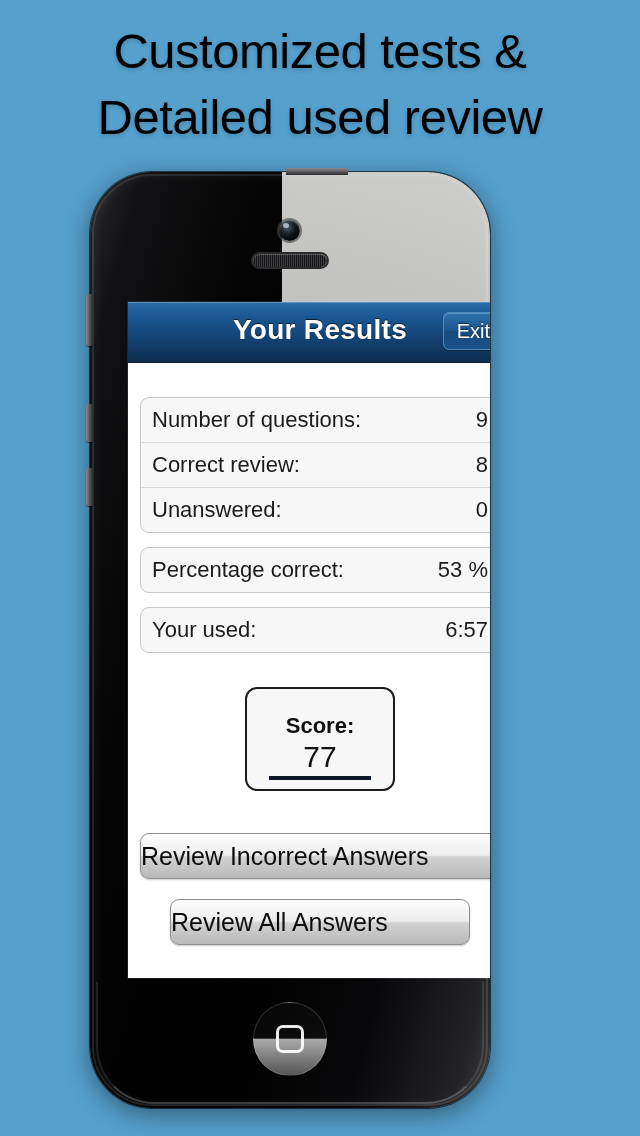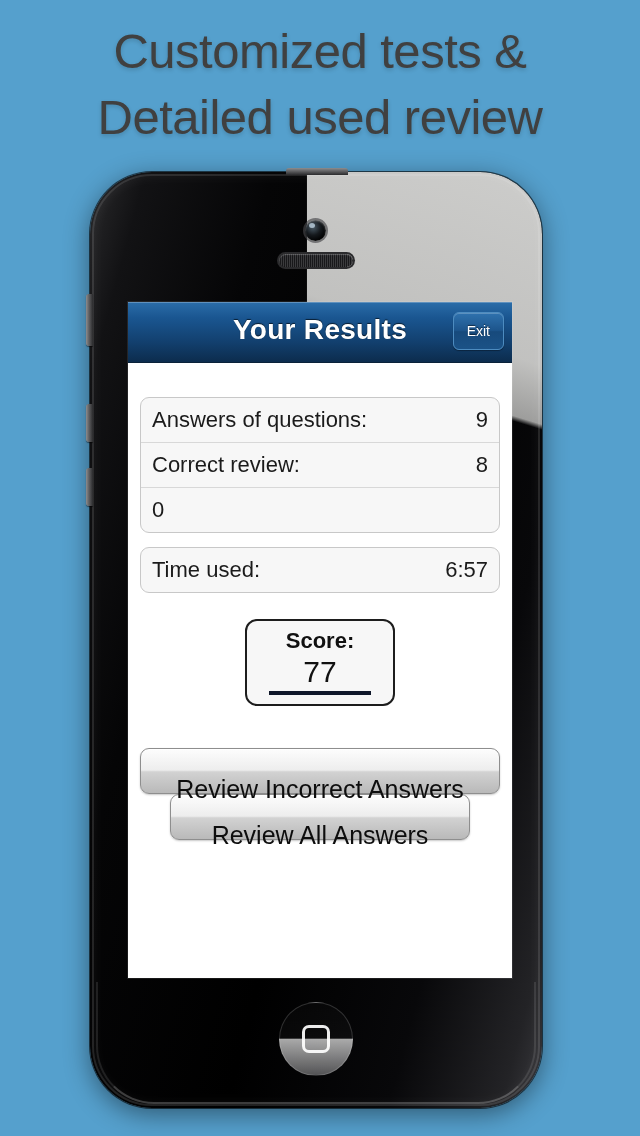--- a/index.html
+++ b/index.html
@@ -16,36 +16,36 @@
     position: relative;
   }
 
   
   .promo {
     position: absolute;
     top: 18px;
     left: 0;
     width: 640px;
     text-align: center;
-    color: #404040;
+    color: #000000;
     font-size: 49px;
     line-height: 66px;
     font-weight: 400;
     letter-spacing: -0.5px;
     text-shadow: 0 2px 4px rgba(0,0,0,0.17);
     user-select: none;
   }
   .promo-line { display: block; white-space: nowrap; }
 
   
   .device {
     position: absolute;
     left: 90px;
     top: 172px;
-    width: 452px;
+    width: 400px;
     height: 936px;
   }
   
   .device-body {
     position: absolute;
     inset: 0;
     border-radius: 62px;
     background:
       linear-gradient(105deg,
         #2a2a2c 0%,
@@ -218,21 +218,21 @@
     right: 8px;
     top: 10px;
     height: 38px;
     padding: 0 13px;
     display: flex;
     align-items: center;
     border-radius: 6px;
     background: linear-gradient(180deg, #2f72ae 0%, #1d558c 48%, #174a7c 52%, #1b5287 100%);
     border: 1px solid #4d8cc0;
     color: #ffffff;
-    font-size: 14px;
+    font-size: 20px;
     text-shadow: 0 -1px 1px rgba(0,0,0,0.55);
     box-shadow: inset 0 1px 0 rgba(255,255,255,0.22), 0 1px 1px rgba(0,0,0,0.35);
     cursor: pointer;
     box-sizing: border-box;
   }
 
   
   .content {
     padding: 0 12px;
   }
@@ -264,22 +264,23 @@
   .score-wrap {
     display: flex;
     justify-content: center;
     margin-top: 26px;
   }
   .score-card {
     width: 146px;
     background: #f7f7f7;
     border: 2px solid #1d1d1d;
     border-radius: 12px;
-    padding: 6px 0 9px;
+    padding: 23px 0 9px;
     text-align: center;
+    margin-top: 8px;
   }
   .score-title {
     font-size: 22px;
     font-weight: bold;
     color: #111111;
     line-height: 28px;
   }
   .score-value {
     font-size: 30px;
     color: #111111;
@@ -299,25 +300,26 @@
     border: 1px solid #8e8e8e;
     border-radius: 9px;
     background: linear-gradient(180deg, #fdfdfd 0%, #ededed 48%, #d2d2d2 52%, #b9b9b9 100%);
     box-shadow: inset 0 1px 0 rgba(255,255,255,0.9), 0 1px 2px rgba(0,0,0,0.22);
     font-family: "Liberation Sans", sans-serif;
     font-size: 25px;
     color: #0d0d0d;
     cursor: pointer;
     box-sizing: border-box;
     line-height: 44px;
-    text-align: center;
-    padding: 18px;
+    text-align: left;
+    padding: 0;
   }
   .action-button.secondary {
     width: 300px;
+    margin-top: 20px;
   }
 </style>
 </head>
 <body>
 
 <div class="promo">
   <span class="promo-line">Customized tests &amp;</span>
   <span class="promo-line">Detailed used review</span>
 </div>
 
@@ -334,36 +336,43 @@
 
       <div class="navbar">
         <div class="nav-title">Your Results</div>
         <div class="exit-button">Exit</div>
       </div>
 
       <div class="content">
 
         <div class="panel group-main">
           <div class="stat-row">
-            <span class="stat-label">Answers of questions:</span>
+            <span class="stat-label">Number of questions:</span>
             <span class="stat-value">9</span>
           </div>
           <div class="stat-row">
             <span class="stat-label">Correct review:</span>
             <span class="stat-value">8</span>
           </div>
           <div class="stat-row">
+            <span class="stat-label">Unanswered:</span>
             <span class="stat-value">0</span>
           </div>
         </div>
 
-
         <div class="panel">
           <div class="stat-row">
-            <span class="stat-label">Time used:</span>
+            <span class="stat-label">Percentage correct:</span>
+            <span class="stat-value">53 %</span>
+          </div>
+        </div>
+
+        <div class="panel">
+          <div class="stat-row">
+            <span class="stat-label">Your used:</span>
             <span class="stat-value">6:57</span>
           </div>
         </div>
 
         <div class="score-wrap">
           <div class="score-card">
             <div class="score-title">Score:</div>
             <div class="score-value">77</div>
           </div>
         </div>

